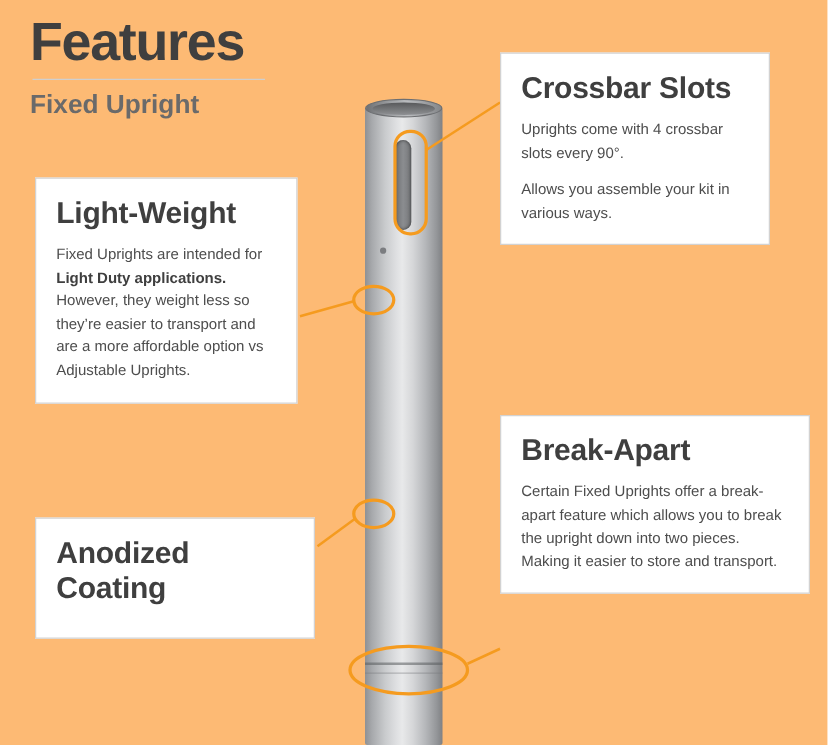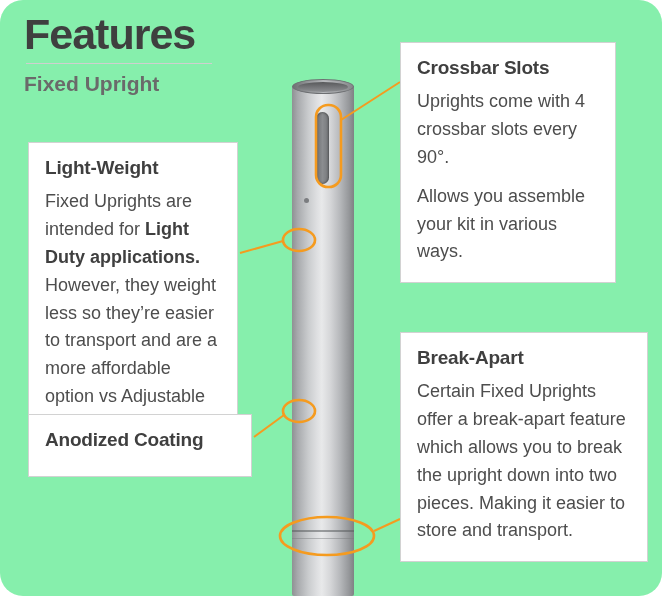--- a/index.html
+++ b/index.html
@@ -9,22 +9,21 @@
   }
   body {
     font-family: "Liberation Sans", sans-serif;
     color: #3c3c3c;
   }
   #page {
     position: relative;
     width: 662px;
     height: 596px;
     overflow: hidden;
-    background: #86efac;
-    border-radius: 23px;
+    background: #fdba74;
   }
 
   
   #title-block {
     position: absolute;
     left: 24px;
     top: 12px;
     width: 220px;
   }
   #page-title {
@@ -133,28 +132,28 @@
   
   .callout {
     position: absolute;
     box-sizing: border-box;
     border: 1px solid #d2d2d2;
     background: #ffffff;
     padding: 14px 16px 16px 16px;
   }
   .callout h2 {
     margin: 0 0 9px 0;
-    font-size: 19px;
+    font-size: 24px;
     font-weight: bold;
     color: #3f3f3f;
     letter-spacing: -0.2px;
   }
   .callout p {
     margin: 0 0 11px 0;
-    font-size: 18px;
+    font-size: 12px;
     line-height: 1.55;
     color: #4d4d4d;
   }
   .callout p:last-child { margin-bottom: 0; }
   .callout b { font-weight: bold; color: #3f3f3f; }
 
   #callout-crossbar { left: 400px; top: 42px;  width: 216px; }
   #callout-light    { left: 28px;  top: 142px; width: 210px; }
   #callout-break    { left: 400px; top: 332px; width: 248px; }
   #callout-anodized { left: 28px;  top: 414px; width: 224px; }

